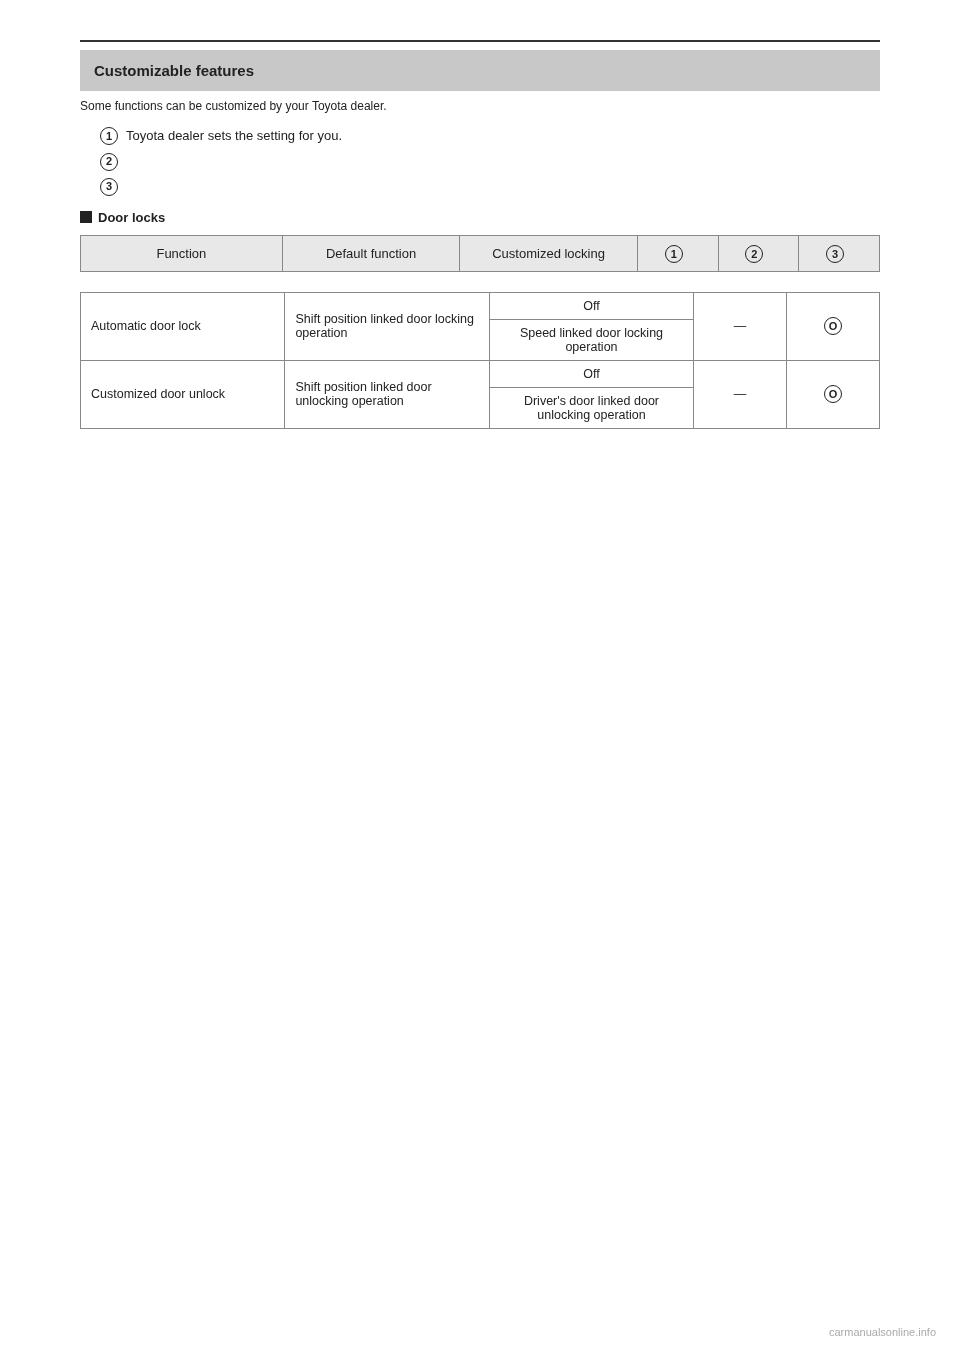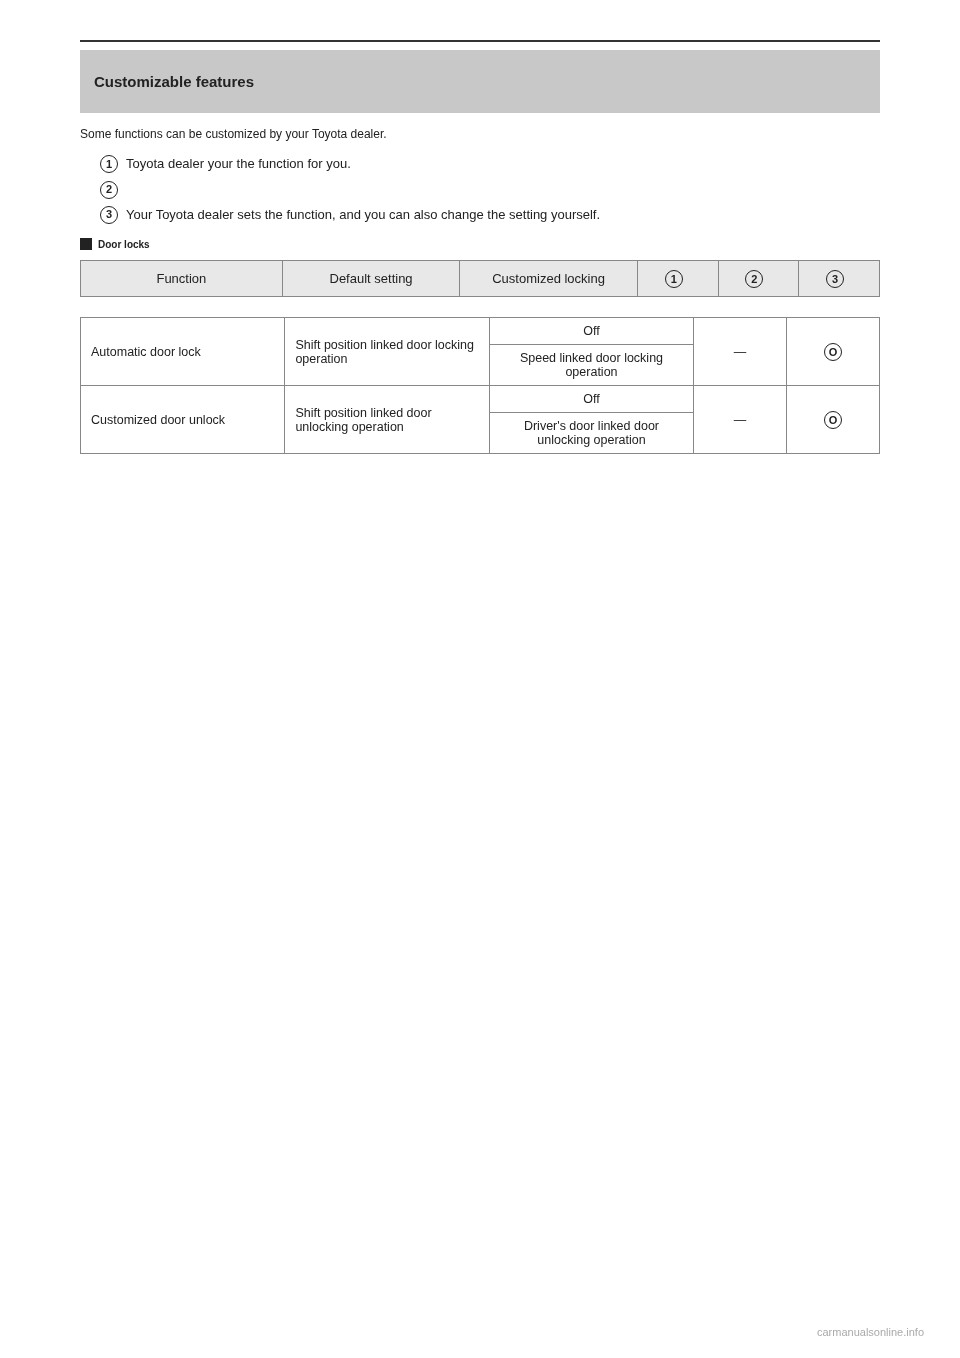--- a/index.html
+++ b/index.html
@@ -21,24 +21,24 @@
       position: relative;
     }
 
     .top-rule {
       border-top: 2px solid #333;
       margin-bottom: 8px;
     }
 
     .section-header {
       background: #c8c8c8;
-      padding: 23px 14px;
+      padding: 12px 14px;
       font-weight: bold;
       font-size: 15px;
-      margin-bottom: 12px;
+      margin-bottom: 6px;
       display: inline-block;
       width: 100%;
     }
 
     .body-text {
       font-size: 12px;
       line-height: 1.6;
       margin-bottom: 8px;
     }
 
@@ -75,21 +75,21 @@
       height: 12px;
       background: #222;
       margin-right: 6px;
       vertical-align: middle;
       flex-shrink: 0;
     }
 
     .sub-heading {
       display: flex;
       align-items: center;
-      font-size: 10px;
+      font-size: 13px;
       font-weight: bold;
       margin: 14px 0 10px 0;
     }
 
     
     .header-table {
       width: 100%;
       border-collapse: collapse;
       margin-bottom: 0;
     }
@@ -173,21 +173,21 @@
       height: 18px;
       border: 1.5px solid #222;
       border-radius: 50%;
       font-size: 11px;
       font-weight: bold;
     }
 
     .watermark {
       position: fixed;
       bottom: 20px;
-      right: 36px;
+      right: 24px;
       font-size: 11px;
       color: #aaa;
     }
 
     .rowspan-cell {
       vertical-align: middle;
     }
   </style>
 </head>
 <body>
@@ -196,42 +196,41 @@
 
   <div class="top-rule"></div>
 
   <div class="section-header">Customizable features</div>
 
   <p class="body-text">Some functions can be customized by your Toyota dealer.</p>
 
   <div class="numbered-list">
     <div class="numbered-item">
       <span class="circle-num">1</span>
-      <span>Toyota dealer your the function for you.</span>
+      <span>Toyota dealer sets the setting for you.</span>
     </div>
     <div class="numbered-item">
       <span class="circle-num">2</span>
     </div>
     <div class="numbered-item">
       <span class="circle-num">3</span>
-      <span>Your Toyota dealer sets the function, and you can also change the setting yourself.</span>
     </div>
   </div>
 
   <div class="sub-heading">
     <span class="black-square"></span>
     <span>Door locks</span>
   </div>
 
   
   <table class="header-table">
     <tbody>
         <tr>
       <th class="func-col">Function</th>
-      <th class="default-col">Default setting</th>
+      <th class="default-col">Default function</th>
       <th class="custom-col">Customized locking</th>
       <th class="num-col">
         <span class="circle-num">1</span>
       </th>
       <th class="num-col">
         <span class="circle-num">2</span>
       </th>
       <th class="num-col">
         <span class="circle-num">3</span>
       </th>

